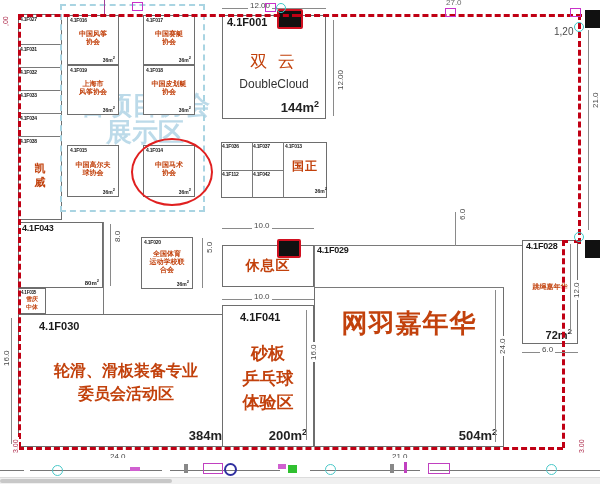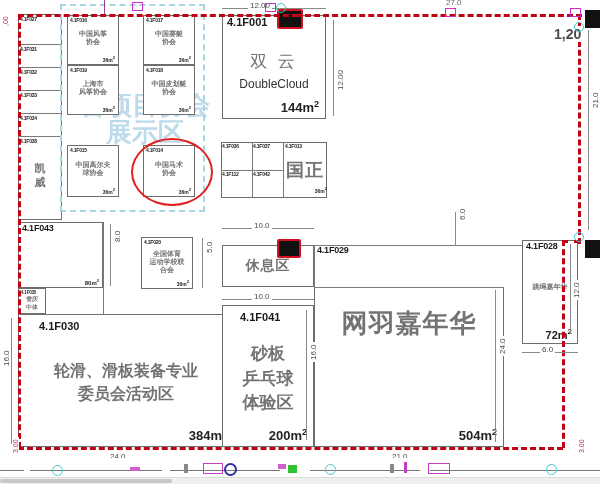--- a/index.html
+++ b/index.html
@@ -26,21 +26,21 @@
     position:absolute;right:3px;bottom:1px;
     font-size:5px;font-weight:bold;color:#222;white-space:nowrap;
   }
   .area sup{font-size:4px;vertical-align:super;}
   .area.big{font-size:13px;right:6px;bottom:3px;}
   .area.big sup{font-size:9px;}
   .area.mid{font-size:11px;right:5px;bottom:2px;}
   .area.mid sup{font-size:8px;}
   .label{
     position:absolute;left:0;right:0;
-    text-align:center;color:#737373;font-weight:bold;
+    text-align:center;color:#c2410c;font-weight:bold;
     line-height:1.12;white-space:pre-line;
   }
   .lb-xs{font-size:7px;}
   .lb-s{font-size:9px;}
   .lb-m{font-size:12px;}
   .lb-l{font-size:15px;}
   .lb-xxl{font-size:25px;letter-spacing:1px;}
 
   
   .redline{position:absolute;background:transparent;}
@@ -167,21 +167,21 @@
 
   <div class="box" style="left:221px;top:142px;width:106px;height:56px;"></div>
   <div class="vline" style="left:252px;top:142px;height:56px;"></div>
   <div class="vline" style="left:283px;top:142px;height:56px;"></div>
   <div class="hline" style="left:221px;top:170px;width:62px;"></div>
   <div class="code" style="left:222px;top:143px;">4.1F036</div>
   <div class="code" style="left:253px;top:143px;">4.1F037</div>
   <div class="code" style="left:222px;top:171px;">4.1F112</div>
   <div class="code" style="left:253px;top:171px;">4.1F042</div>
   <div class="code" style="left:285px;top:143px;">4.1F013</div>
-  <div class="label" style="left:283px;width:44px;top:160px;font-size:18px;letter-spacing:1px;">国正</div>
+  <div class="label" style="left:283px;width:44px;top:160px;font-size:12px;letter-spacing:1px;">国正</div>
   <div class="area" style="left:283px;width:44px;text-align:right;right:auto;bottom:auto;top:186px;padding-right:4px;"><span>36m</span><sup>2</sup></div>
 
   <div class="blackblock" style="left:585px;top:10px;width:16px;height:18px;"></div>
 
   <div class="box" style="left:18px;top:222px;width:85px;height:66px;">
     <div class="code mid">4.1F043</div>
     <div class="area" style="font-size:6px;"><span>80m</span><sup>2</sup></div>
   </div>
 
   <div class="box" style="left:18px;top:288px;width:28px;height:26px;">
@@ -245,21 +245,21 @@
   <div class="redline rl-h" style="left:18px;top:447px;width:545px;"></div>
 
   <div class="dim-h" style="left:222px;top:8px;width:104px;"></div>
   <div class="dim-t" style="left:248px;top:1px;">12.00</div>
 
   <div class="dim-t" style="left:444px;top:-2px;color:#6a6a6a;">27.0</div>
 
   <div class="dim-v" style="left:333px;top:20px;height:96px;"></div>
   <div class="dim-t rot" style="left:336px;top:92px;">12.00</div>
 
-  <div class="dim-t" style="left:552px;top:26px;font-size:14px;font-weight:bold;">1,20</div>
+  <div class="dim-t" style="left:552px;top:26px;font-size:10px;">1,20</div>
 
   <div class="dim-v" style="left:588px;top:30px;height:200px;"></div>
   <div class="dim-t rot" style="left:591px;top:110px;">21.0</div>
 
   <div class="dim-v" style="left:455px;top:212px;height:34px;"></div>
   <div class="dim-t rot" style="left:458px;top:222px;">6.0</div>
 
   <div class="dim-v" style="left:110px;top:224px;height:62px;"></div>
   <div class="dim-t rot" style="left:113px;top:244px;">8.0</div>
 

